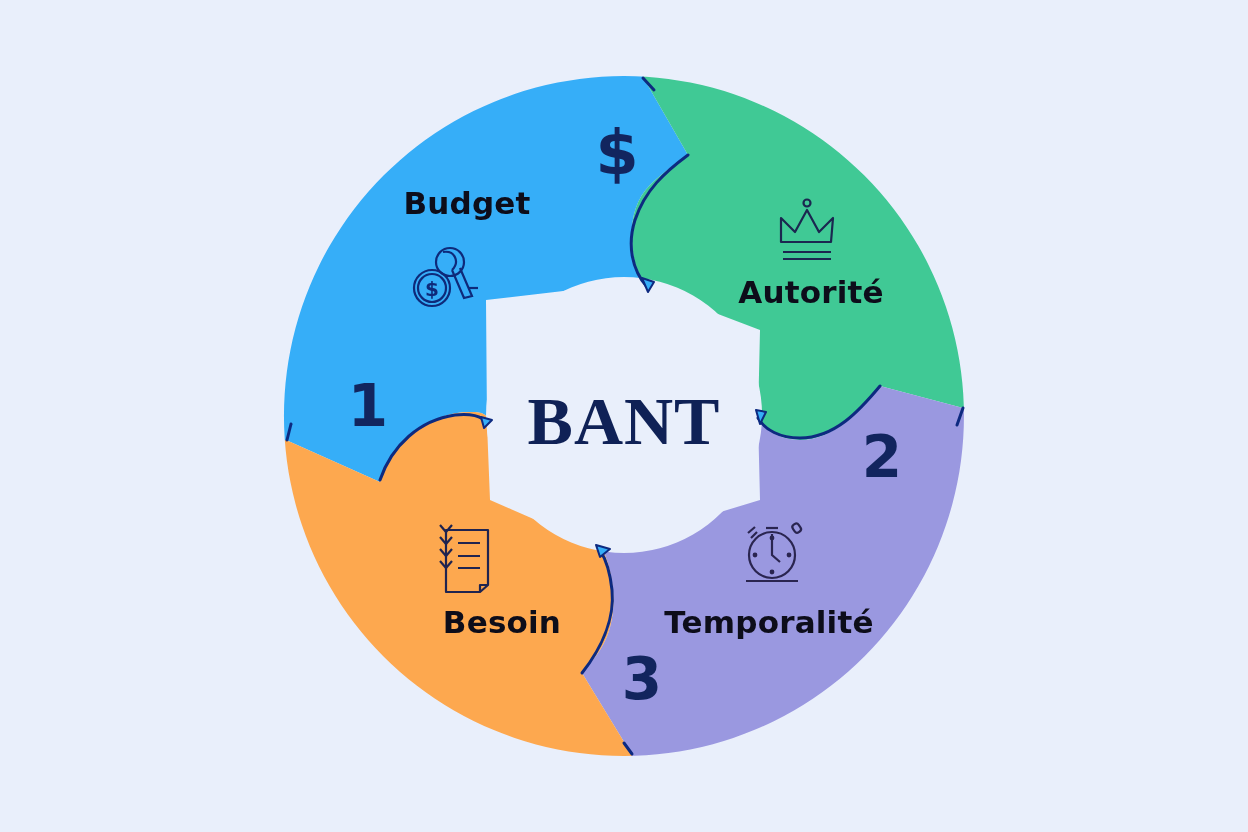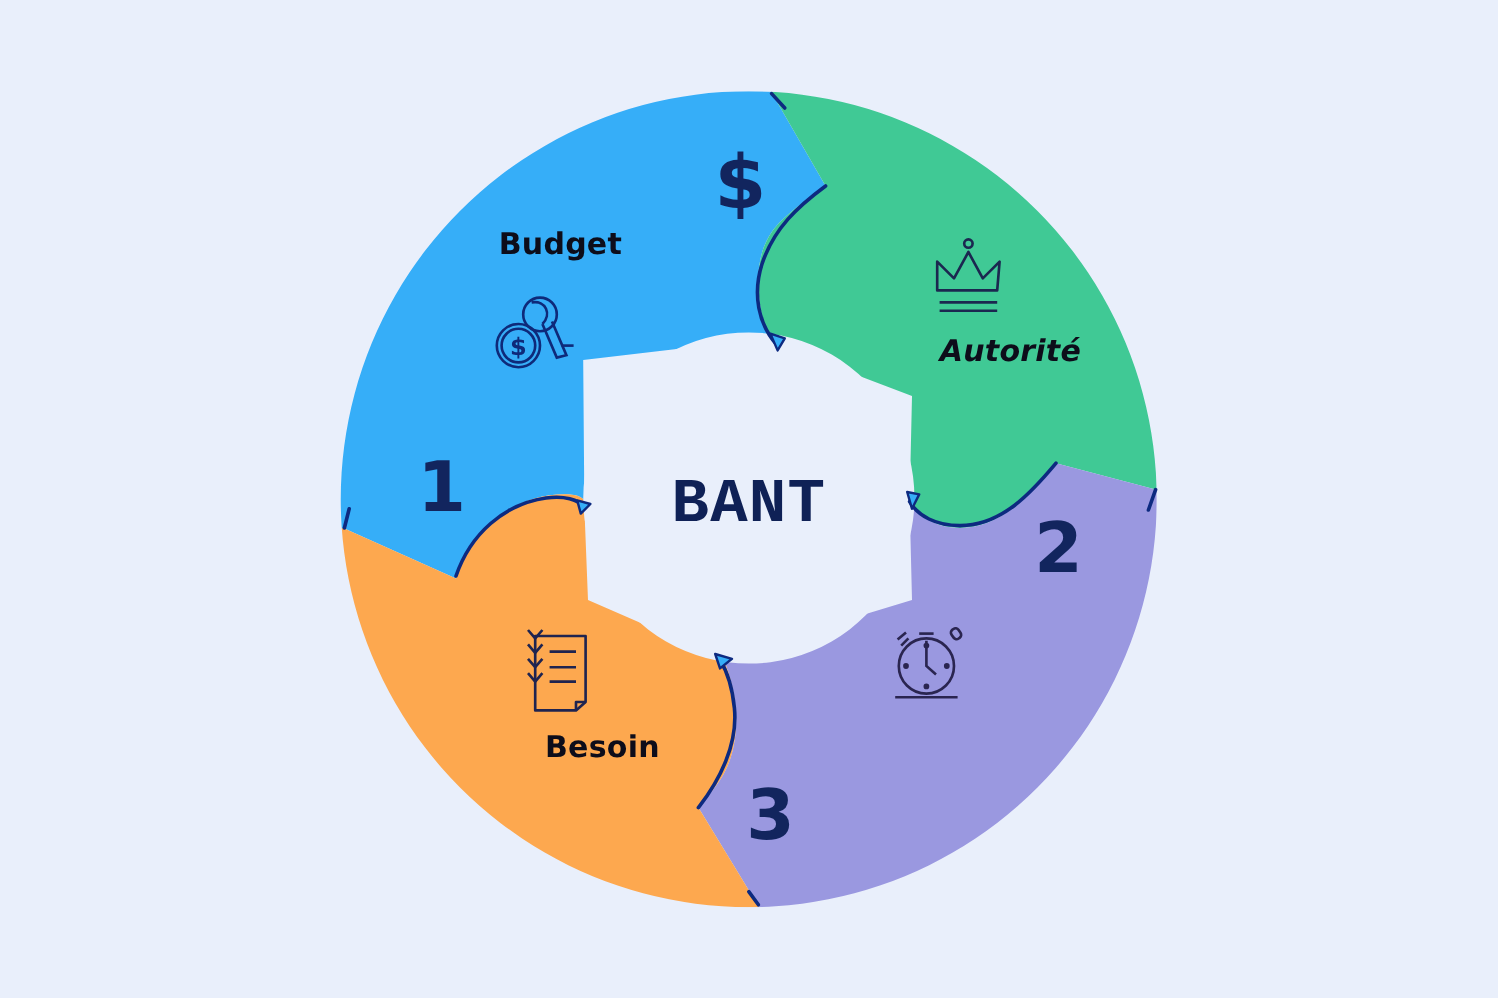--- a/index.html
+++ b/index.html
@@ -1,20 +1,20 @@
 <!DOCTYPE html>
 <html><head>
 <meta charset="utf-8">
 <style>
   html, body { margin:0; padding:0; }
   body { width:1248px; height:832px; background:#e9effb; overflow:hidden; position:relative; font-family:"DejaVu Sans", "Liberation Sans", sans-serif; }
   #stage { position:absolute; left:0; top:0; width:1248px; height:832px; }
-  .lbl { position:absolute; font-weight:bold; color:#0d0d1a; font-size:25px; transform:translate(-50%,-50%); white-space:nowrap; letter-spacing:0.2px; }
+  .lbl { position:absolute; font-weight:bold; color:#0d0d1a; font-size:31px; transform:translate(-50%,-50%); white-space:nowrap; letter-spacing:0.2px; }
   .num { position:absolute; font-weight:bold; color:#12255e; font-size:58px; transform:translate(-50%,-50%); font-family:"DejaVu Sans", sans-serif; }
-  .center { position:absolute; font-weight:bold; color:#0f2156; font-size:52px; transform:translate(-50%,-50%); font-family:Liberation Mono, monospace; letter-spacing:1px; }
+  .center { position:absolute; font-weight:bold; color:#0f2156; font-size:68px; transform:translate(-50%,-50%); font-family:Liberation Serif, serif; letter-spacing:1px; }
   .dollar { position:absolute; font-weight:bold; color:#12255e; font-size:62px; transform:translate(-50%,-50%); font-family:"DejaVu Sans", sans-serif; }
 </style>
 </head>
 <body>
 
 <div id="stage">
   <svg width="1248" height="832" viewBox="0 0 1248 832" xmlns="http://www.w3.org/2000/svg">
     <defs>
       <clipPath id="ringClip">
         <path d="M624,76 A340,340 0 1,1 623.9,76 Z M624,277 A138,138 0 1,0 624.1,277 Z" fill-rule="evenodd"></path>
@@ -100,21 +100,22 @@
       <path d="M480,592 L480,585 L488,585"></path>
       <path d="M458,543 L480,543 M458,556 L480,556 M458,568 L480,568"></path>
       <path d="M440,525 L446,532 L452,525 M440,537 L446,544 L452,537 M440,549 L446,556 L452,549 M440,561 L446,568 L452,561"></path>
     </g>
   </svg>
 
   
   <div class="center" style="left:624px; top:421px;">BANT</div>
 
   <div class="lbl" style="left:467px; top:203px;">Budget</div>
-  <div class="lbl" style="left:842px; top:292px;font-style:italic;">Autorité</div>
+  <div class="lbl" style="left:811px; top:292px;">Autorité</div>
+  <div class="lbl" style="left:769px; top:622px;">Temporalité</div>
   <div class="lbl" style="left:463px; top:622px;margin-left:39px;">Besoin</div>
 
   <div class="num" style="left:368px; top:406px;">1</div>
   <div class="num" style="left:882px; top:457px;">2</div>
   <div class="num" style="left:642px; top:679px;">3</div>
 
   <div class="dollar" style="left:617px; top:152px;">$</div>
 </div>
 
 </body></html>

